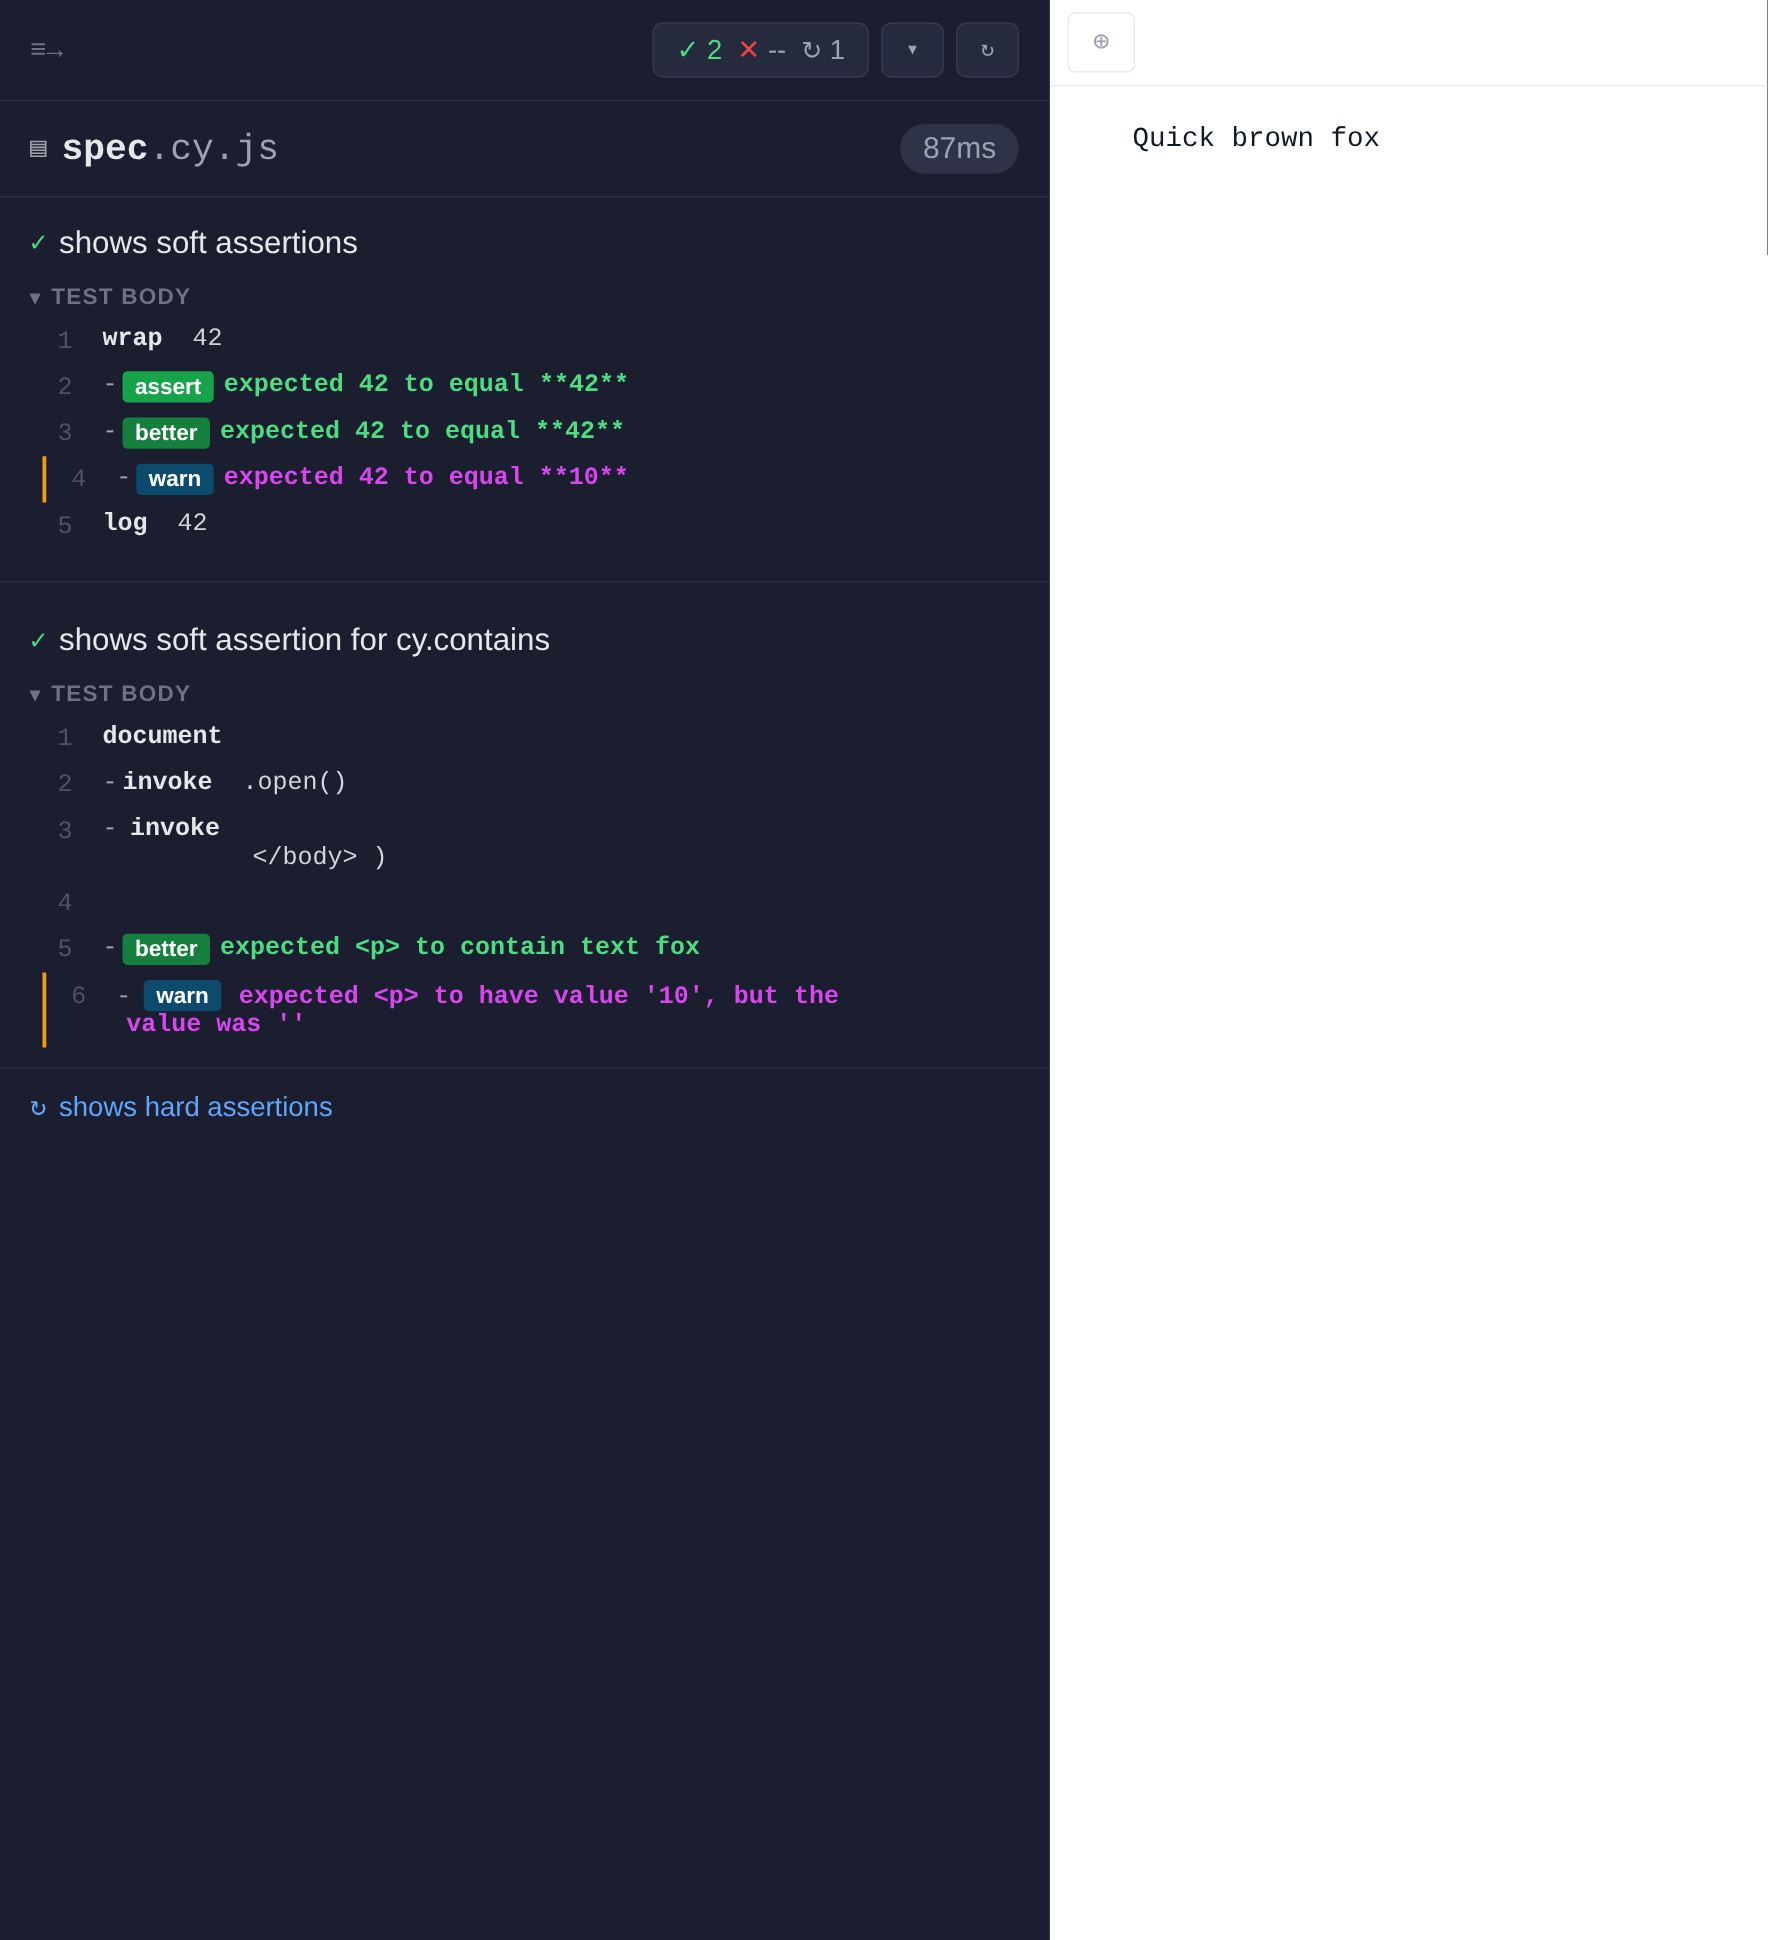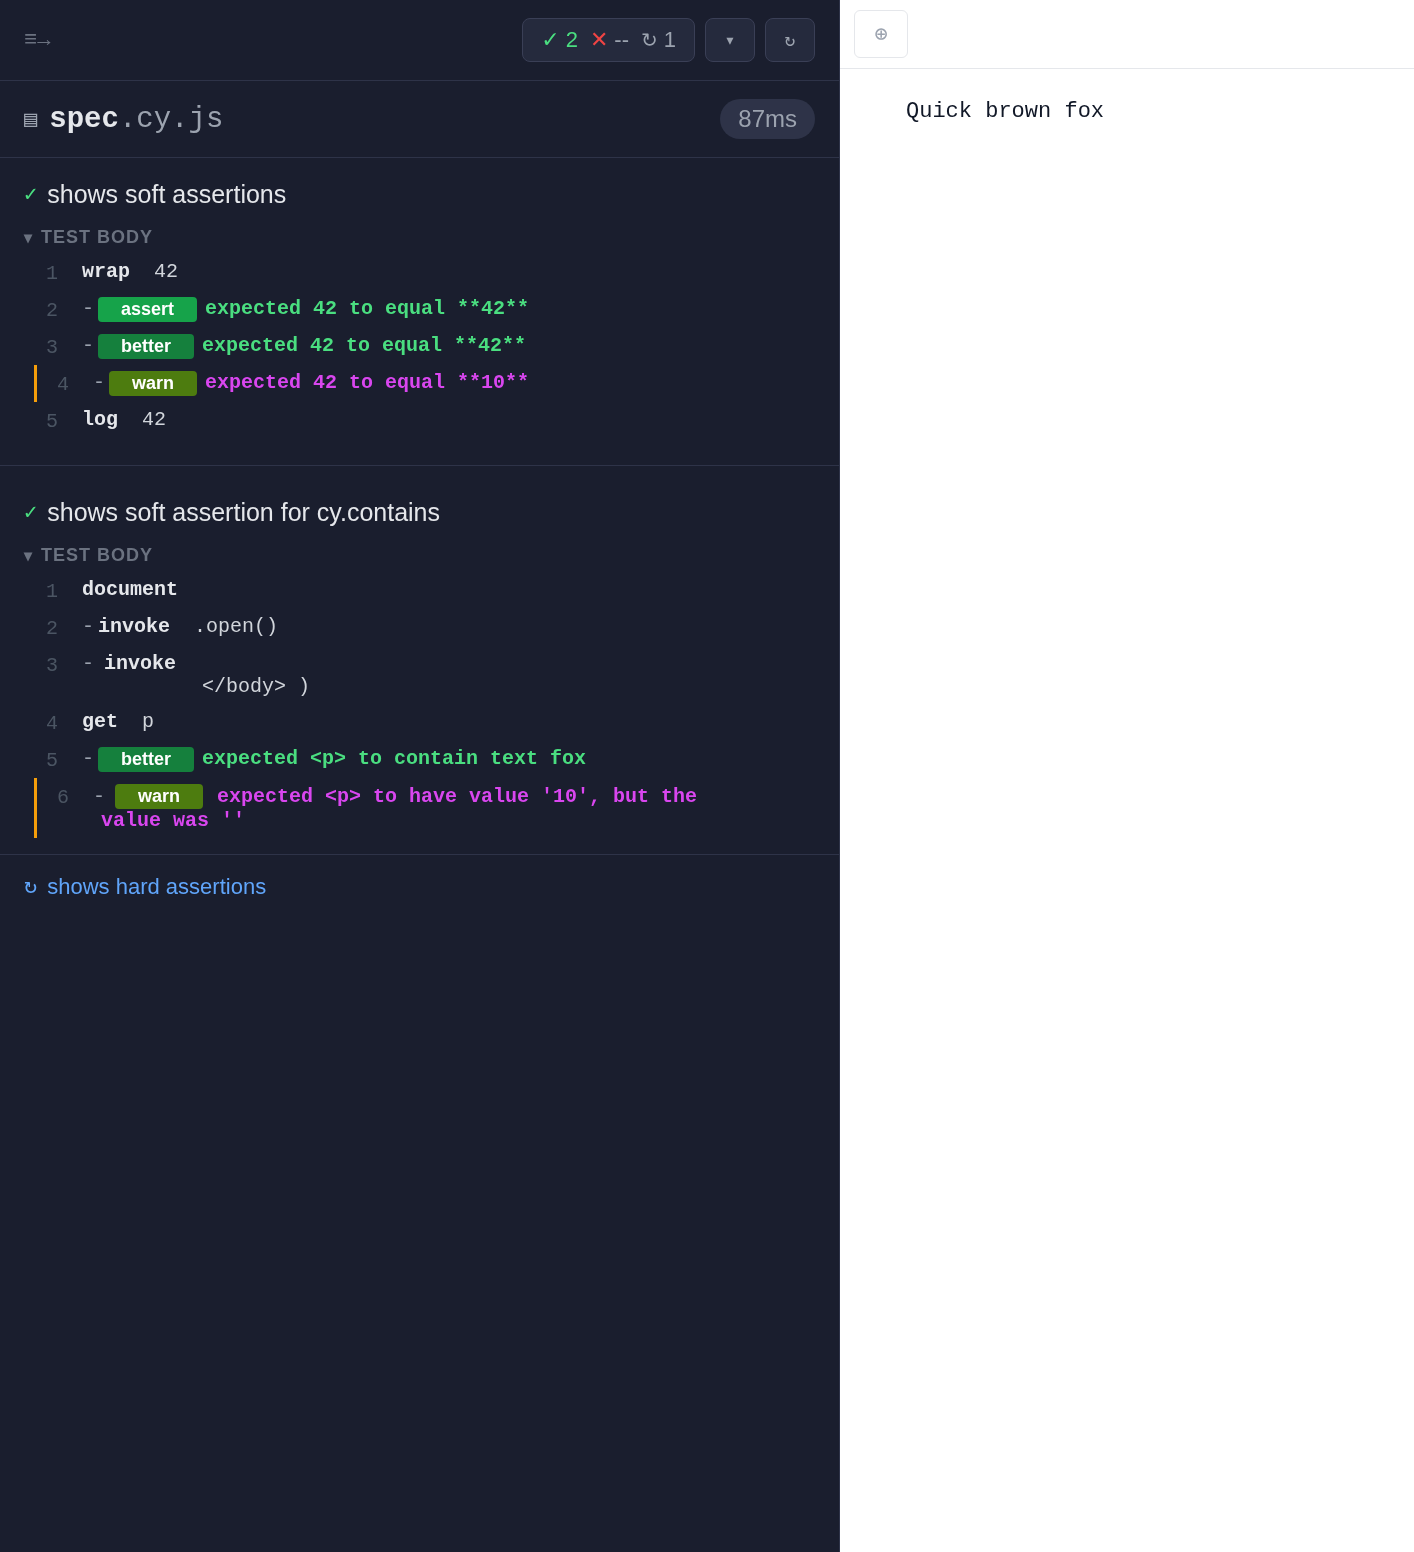--- a/index.html
+++ b/index.html
@@ -226,40 +226,40 @@
     }
 
     .cmd-dash {
       color: #9ca3af;
       font-size: 20px;
       margin-right: 4px;
     }
 
     .badge {
       display: inline-block;
-      padding: 2px 23px;
+      padding: 2px 10px;
       border-radius: 4px;
       font-size: 18px;
       font-weight: 700;
       font-family: sans-serif;
       margin-right: 8px;
     }
 
     .badge-assert {
       background: #16a34a;
       color: #fff;
     }
 
     .badge-better {
       background: #15803d;
       color: #fff;
     }
 
     .badge-warn {
-      background: #4d7c0f;
+      background: #0c4a6e;
       color: #fff;
     }
 
     .cmd-text {
       color: #d1d5db;
       font-size: 20px;
       font-family: 'Courier New', Courier, monospace;
     }
 
     .cmd-keyword {
@@ -506,24 +506,20 @@
               <span class="cmd-keyword">invoke</span>
             </div>
             <div style="padding-left: 120px;">
               <span class="cmd-text">&lt;/body&gt; )</span>
             </div>
           </div>
         </div>
 
         <div class="command-row">
           <span class="line-num">4</span>
-          <div class="command-content">
-            <span class="cmd-keyword">get</span>
-            <span class="cmd-text">&nbsp;&nbsp;p</span>
-          </div>
         </div>
 
         <div class="command-row">
           <span class="line-num">5</span>
           <div class="command-content">
             <span class="cmd-dash">-</span>
             <span class="badge badge-better">better</span>
             <span class="cmd-green">expected &lt;p&gt; to contain text fox</span>
           </div>
         </div>

